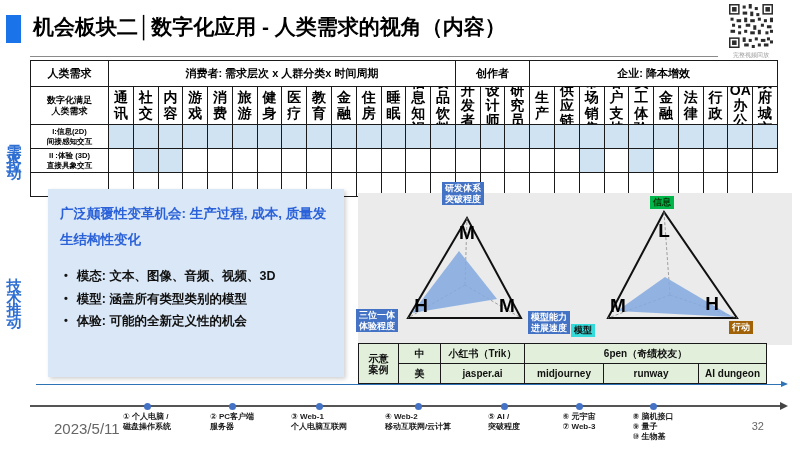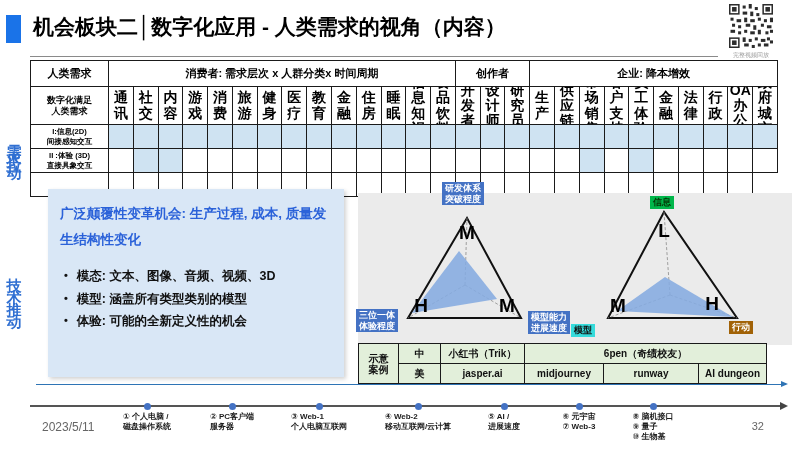--- a/index.html
+++ b/index.html
@@ -53,21 +53,21 @@
   .blue-arrow{position:absolute;left:36px;top:384px;width:750px;border-top:1.5px solid #2e74b5;z-index:2;}
   .blue-arrow .head{position:absolute;right:-2px;top:-4.5px;width:0;height:0;
      border-left:7px solid #2e74b5;border-top:3.5px solid transparent;border-bottom:3.5px solid transparent;}
   .tl-line{position:absolute;left:30px;top:405px;width:756px;border-top:2px solid #555;z-index:2;}
   .tl-line .head{position:absolute;right:-2px;top:-5px;width:0;height:0;
      border-left:8px solid #444;border-top:4px solid transparent;border-bottom:4px solid transparent;}
   .tl-dot{position:absolute;top:402.5px;width:7px;height:7px;border-radius:50%;background:#4472c4;z-index:3;}
   .tl-item{position:absolute;top:412px;transform:translateX(-50%);font-size:8px;
            font-weight:bold;line-height:10px;color:#1c1c1c;white-space:pre-line;z-index:3;}
   .tl-item.left{text-align:left;}
-  .footer-date{position:absolute;left:42px;top:420px;font-size:12px;color:#666;}
+  .footer-date{position:absolute;left:54px;top:420px;font-size:15px;color:#666;}
   .footer-page{position:absolute;right:36px;top:420px;font-size:11px;color:#666;}
 </style>
 </head>
 <body>
 
 <div class="slide">
 
   <div class="accent"></div>
   <h1 class="page-title">机会板块二│数字化应用 - 人类需求的视角（内容）</h1>
   <div class="qr-wrap">
@@ -349,21 +349,21 @@
       <div class="tl-item" style="left: 232px;">② PC客户端
 服务器</div>
       <div class="tl-dot" style="left: 315.5px;"></div>
       <div class="tl-item" style="left: 319px;">③ Web-1
 个人电脑互联网</div>
       <div class="tl-dot" style="left: 414.5px;"></div>
       <div class="tl-item" style="left: 418px;">④ Web-2
 移动互联网/云计算</div>
       <div class="tl-dot" style="left: 500.5px;"></div>
       <div class="tl-item" style="left: 504px;">⑤ AI /
-进展速度</div>
+突破程度</div>
       <div class="tl-dot" style="left: 575.5px;"></div>
       <div class="tl-item" style="left: 579px;">⑥ 元宇宙
 ⑦ Web-3</div>
       <div class="tl-dot" style="left: 649.5px;"></div>
       <div class="tl-item left" style="left: 653px;">⑧ 脑机接口
 ⑨ 量子
 ⑩ 生物基</div>
     </div>
 
   <div class="footer-date">2023/5/11</div>

